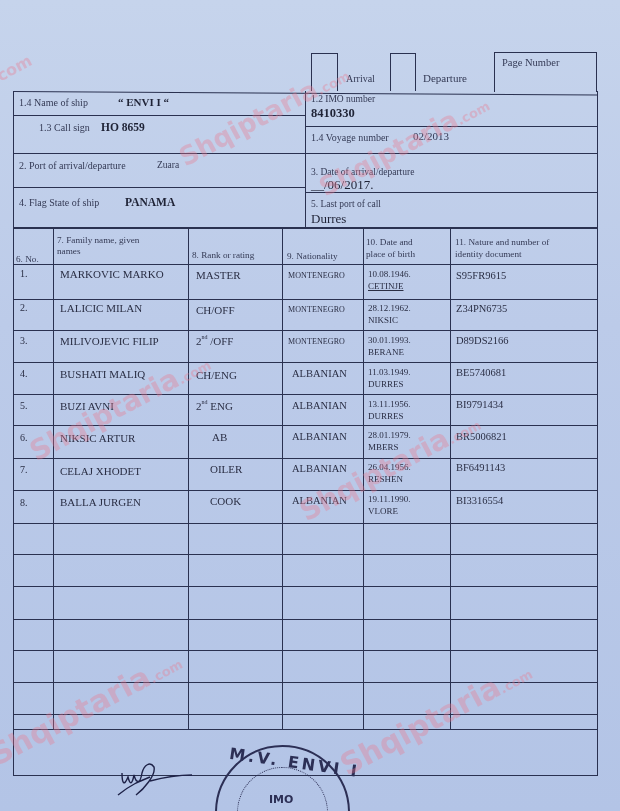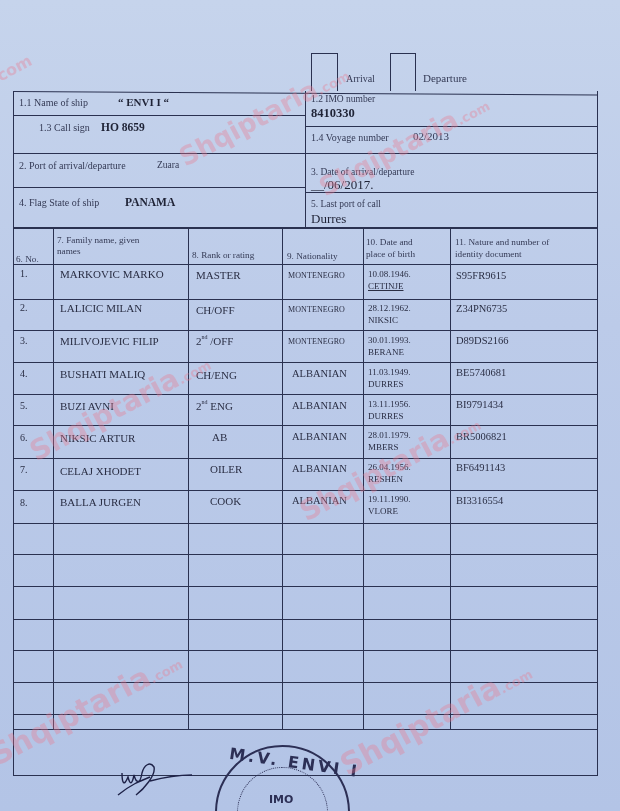--- a/index.html
+++ b/index.html
@@ -55,31 +55,34 @@
 </head>
 <body>
 
 <div class="page">
 
 
   <div class="box" style="left:311px; top:53px; width:27px; height:38px; border-bottom:none;"></div>
   <div class="lbl" style="left:346px; top:73px;">Arrival</div>
   <div class="box" style="left:390px; top:53px; width:26px; height:38px; border-bottom:none;"></div>
   <div class="lbl" style="left:423px; top:72px; font-size:11px;">Departure</div>
+  <div class="box" style="left:494px; top:52px; width:103px; height:40px; border-bottom:none;">
+    <div class="lbl" style="left:7px; top:4px; font-size:10.5px;">Page Number</div>
+  </div>
 
   <div class="box" style="left:13px; top:91px; width:585px; height:137px; border-top:none;"></div>
   <div class="hline" style="left:13px; top:91px; width:585px; transform:rotate(0.35deg); transform-origin:left;"></div>
   <div class="vline" style="left:305px; top:91px; height:137px;"></div>
   <div class="hline" style="left:13px; top:115px; width:292px;"></div>
   <div class="hline" style="left:305px; top:126px; width:293px;"></div>
   <div class="hline" style="left:13px; top:153px; width:585px;"></div>
   <div class="hline" style="left:13px; top:187px; width:292px;"></div>
   <div class="hline" style="left:305px; top:192px; width:293px;"></div>
 
-  <div class="lbl" style="left:19px; top:97px;">1.1  Name of ship</div>
+  <div class="lbl" style="left:19px; top:97px;">1.4  Name of ship</div>
   <div class="lbl val-bold" style="left:118px; top:96px; font-size:11px;">“ ENVI I “</div>
 
   <div class="lbl" style="left:311px; top:94px; font-size:9.5px;">1.2  IMO number</div>
   <div class="lbl val-bold" style="left:311px; top:106px; font-size:12.5px;">8410330</div>
 
   <div class="lbl" style="left:31px; top:122px;margin-left:8px;">1.3  Call sign</div>
   <div class="lbl val-bold" style="left:101px; top:121px;">HO 8659</div>
 
   <div class="lbl" style="left:311px; top:132px;">1.4  Voyage number</div>
   <div class="lbl" style="left:413px; top:130px; font-size:11px;">02/2013</div>

